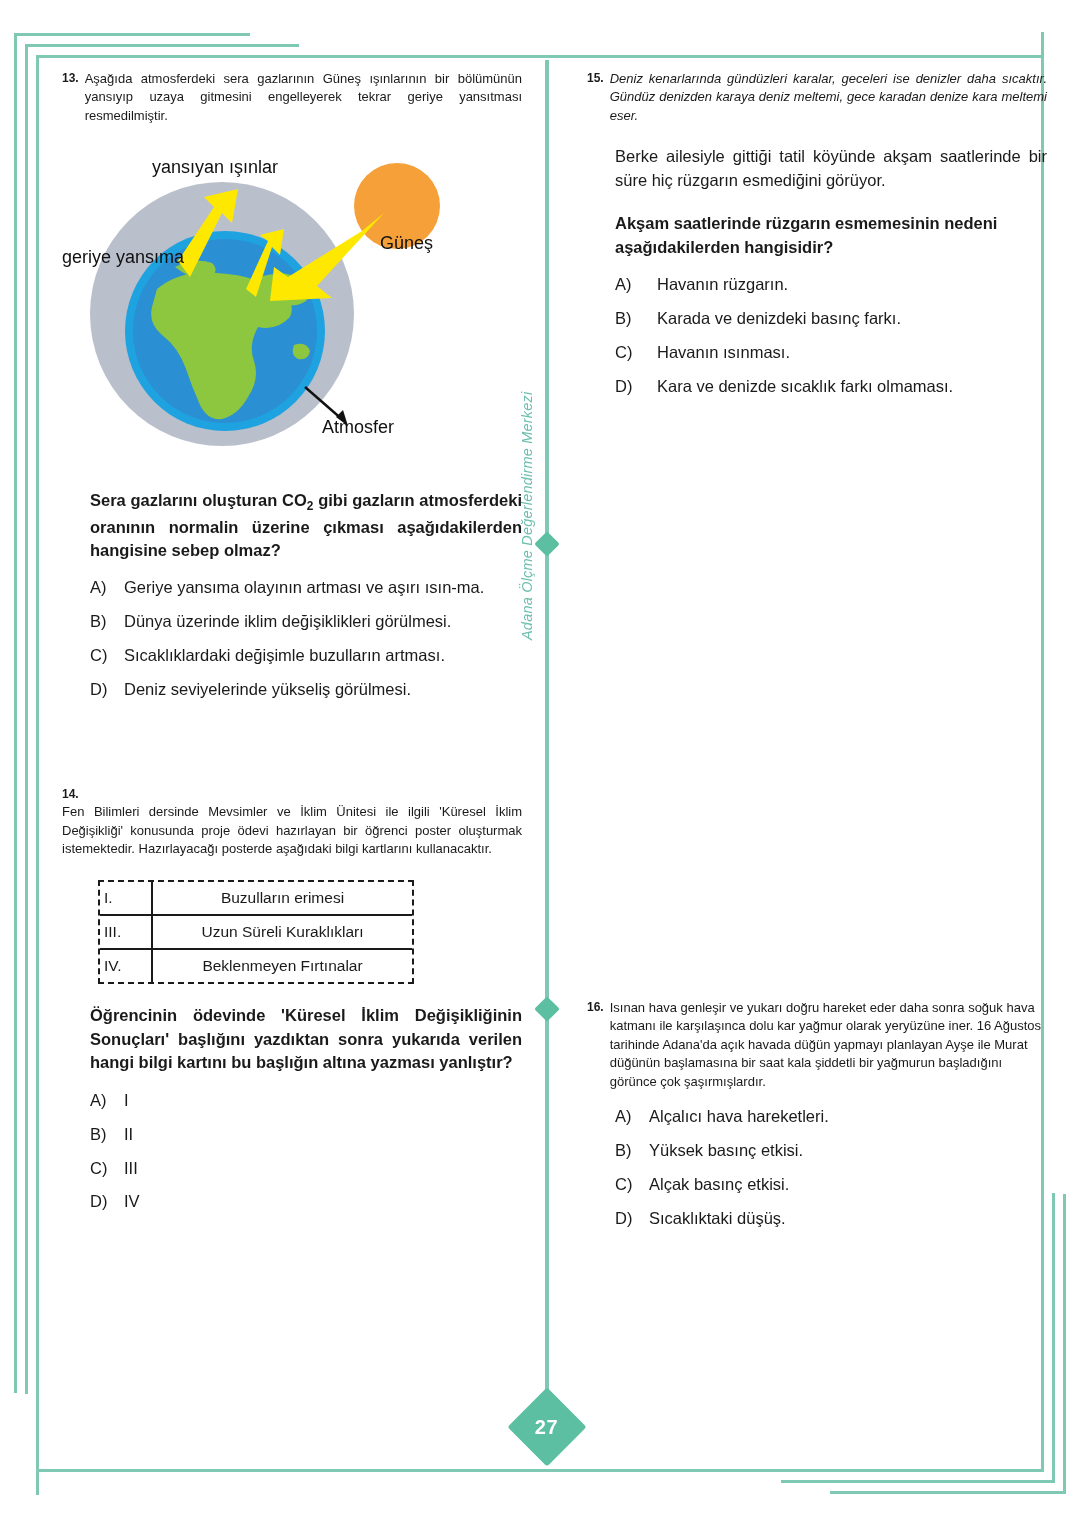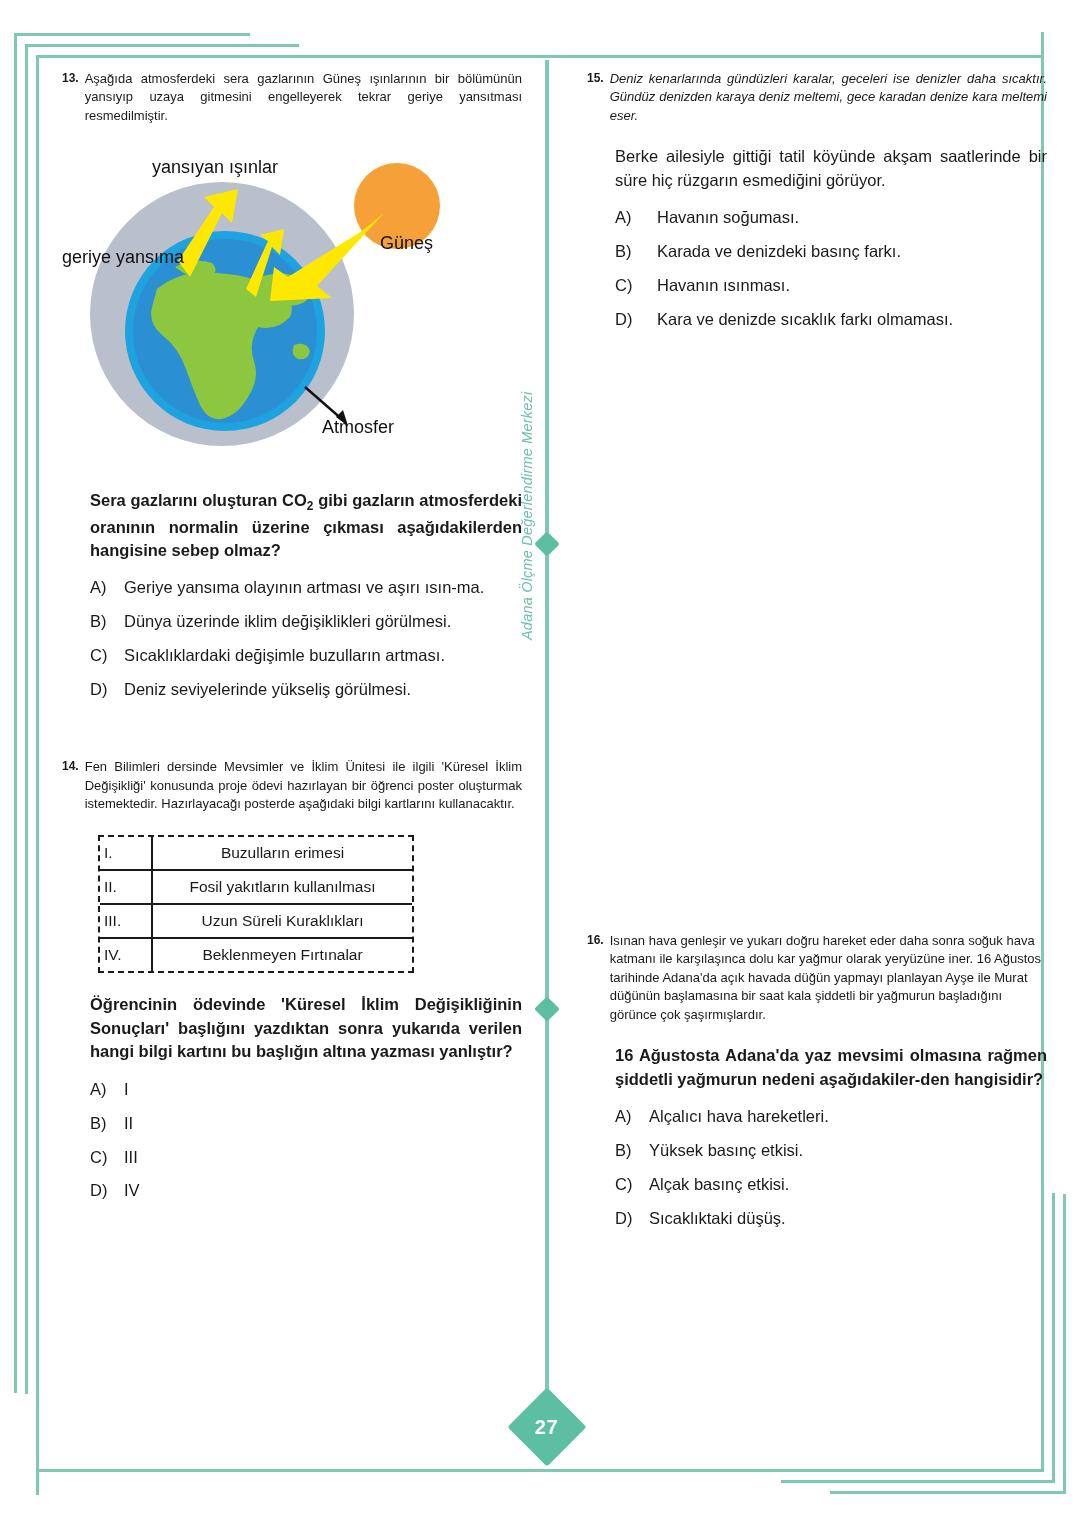--- a/index.html
+++ b/index.html
@@ -196,21 +196,21 @@
     width: 52px;
     text-align: left;
     padding-left: 10px;
     border-right: 2px solid #1a1a1a;
   }
   .it-txt { text-align: center; }
 
   .sub { font-size: 0.72em; vertical-align: sub; }
 
   
-  .mt-q14 { margin-top: 56px; }
+  .mt-q14 { margin-top: 84px; flex-direction: column; }
   .mt-q16 { margin-top: 600px; }
 </style>
 </head>
 <body>
 
 <div class="corner tl1"></div>
 <div class="corner tl2"></div>
 <div class="corner tl3"></div>
 <div class="corner br1"></div>
 <div class="corner br2"></div>
@@ -302,24 +302,20 @@
       <div class="stem">Fen Bilimleri dersinde Mevsimler ve İklim Ünitesi ile ilgili 'Küresel İklim Değişikliği' konusunda proje ödevi hazırlayan bir öğrenci poster oluşturmak istemektedir. Hazırlayacağı posterde aşağıdaki bilgi kartlarını kullanacaktır.</div>
     </div>
   </div>
 
   <div class="info-table">
     <table>
       <tbody>
           <tr>
         <td class="it-num">I.</td>
         <td class="it-txt">Buzulların erimesi</td>
-      </tr>
-      <tr>
-        <td class="it-num">II.</td>
-        <td class="it-txt">Fosil yakıtların kullanılması</td>
       </tr>
       <tr>
         <td class="it-num">III.</td>
         <td class="it-txt">Uzun Süreli Kuraklıkları</td>
       </tr>
       <tr>
         <td class="it-num">IV.</td>
         <td class="it-txt">Beklenmeyen Fırtınalar</td>
       </tr>
     </tbody>
@@ -358,25 +354,26 @@
   <div class="q">
     <div class="q-num">15.</div>
     <div class="q-body">
       <div class="stem italic">Deniz kenarlarında gündüzleri karalar, geceleri ise denizler daha sıcaktır. Gündüz denizden karaya deniz meltemi, gece karadan denize kara meltemi eser.</div>
     </div>
   </div>
 
   <div style="margin-left:28px;">
     <div class="para">Berke ailesiyle gittiği tatil köyünde akşam saatlerinde bir süre hiç rüzgarın esmediğini görüyor.</div>
 
+    <div class="ask left">Akşam saatlerinde rüzgarın esmemesinin nedeni aşağıdakilerden hangisidir?</div>
 
     <div class="options">
       <div class="opt wide">
         <span class="opt-letter">A)</span>
-        <span class="opt-text">Havanın soğuması.</span>
+        <span class="opt-text">Havanın rüzgarın.</span>
       </div>
       <div class="opt wide">
         <span class="opt-letter">B)</span>
         <span class="opt-text">Karada ve denizdeki basınç farkı.</span>
       </div>
       <div class="opt wide">
         <span class="opt-letter">C)</span>
         <span class="opt-text">Havanın ısınması.</span>
       </div>
       <div class="opt wide">
@@ -387,21 +384,20 @@
   </div>
 
   <div class="q mt-q16">
     <div class="q-num">16.</div>
     <div class="q-body">
       <div class="stem" style="text-align:left;">Isınan hava genleşir ve yukarı doğru hareket eder daha sonra soğuk hava katmanı ile karşılaşınca dolu kar yağmur olarak yeryüzüne iner. 16 Ağustos tarihinde Adana'da açık havada düğün yapmayı planlayan Ayşe ile Murat düğünün başlamasına bir saat kala şiddetli bir yağmurun başladığını görünce çok şaşırmışlardır.</div>
     </div>
   </div>
 
   <div style="margin-left:28px;">
-    <div class="ask">16 Ağustosta Adana'da yaz mevsimi olmasına rağmen şiddetli yağmurun nedeni aşağıdakiler-den hangisidir?</div>
 
     <div class="options">
       <div class="opt">
         <span class="opt-letter">A)</span>
         <span class="opt-text">Alçalıcı hava hareketleri.</span>
       </div>
       <div class="opt">
         <span class="opt-letter">B)</span>
         <span class="opt-text">Yüksek basınç etkisi.</span>
       </div>

